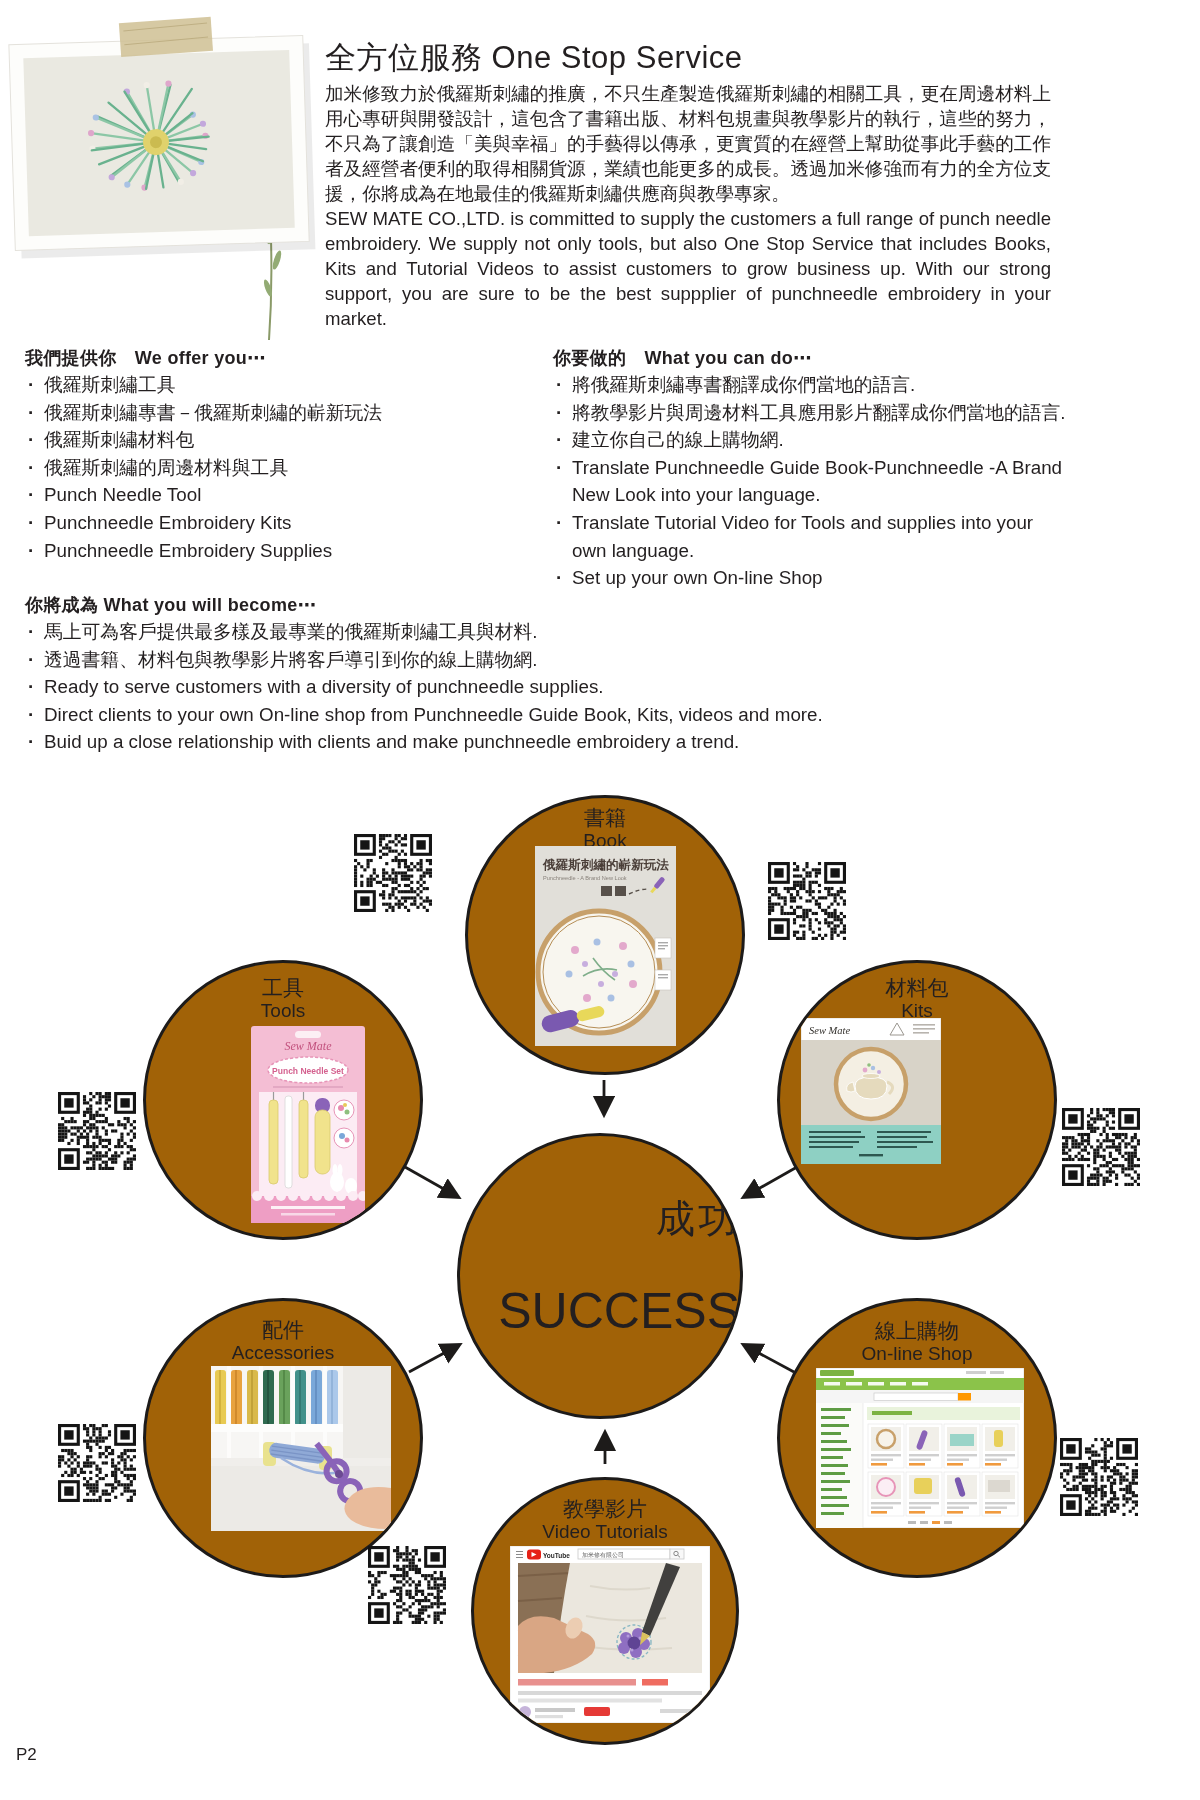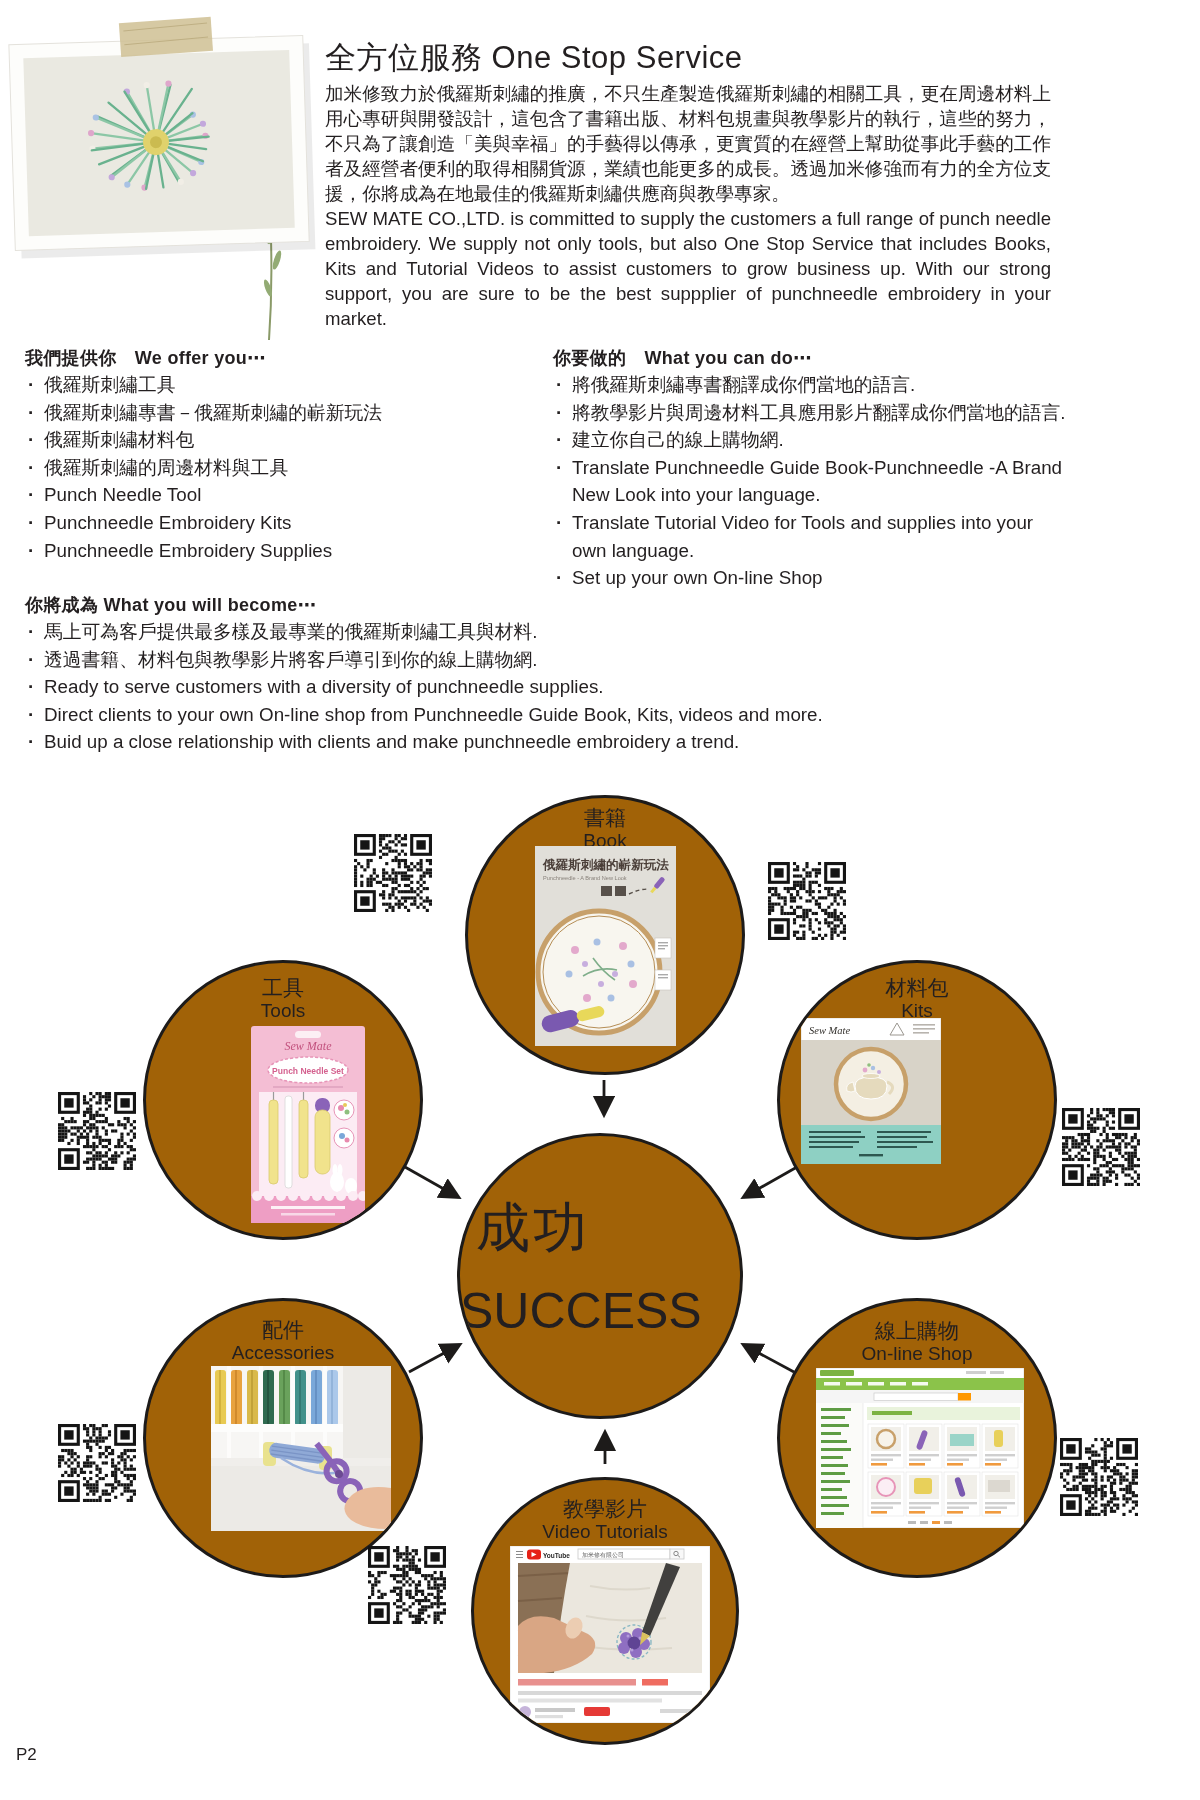--- a/index.html
+++ b/index.html
@@ -28,22 +28,22 @@
   .node-tools .lab{top:12px}
   .node-kits{left:777px;top:960px;width:280px;height:280px}
   .node-kits .lab{top:12px}
   .node-success{left:457px;top:1133px;width:286px;height:286px}
   .node-acc{left:143px;top:1298px;width:280px;height:280px}
   .node-acc .lab{top:16px}
   .node-shop{left:777px;top:1298px;width:280px;height:280px}
   .node-shop .lab{top:17px}
   .node-video{left:471px;top:1477px;width:268px;height:268px}
   .node-video .lab{top:16px}
-  .succ-zh{position:absolute;left:16px;right:0;top:56px;text-align:left;font-size:54px;letter-spacing:3px}
-  .succ-en{position:absolute;left:0;right:0;top:146px;text-align:left;font-size:50px}
+  .succ-zh{position:absolute;left:0;right:0;top:56px;text-align:right;font-size:39px;letter-spacing:3px}
+  .succ-en{position:absolute;left:0;right:0;top:146px;text-align:right;font-size:50px}
   .art{position:absolute}
   .qr{position:absolute;width:78px;height:78px}
   .pageno{left:16px;top:1745px;font-size:17px}
   svg{display:block}
 </style>
 </head>
 <body>
 
 <div class="page">
 

